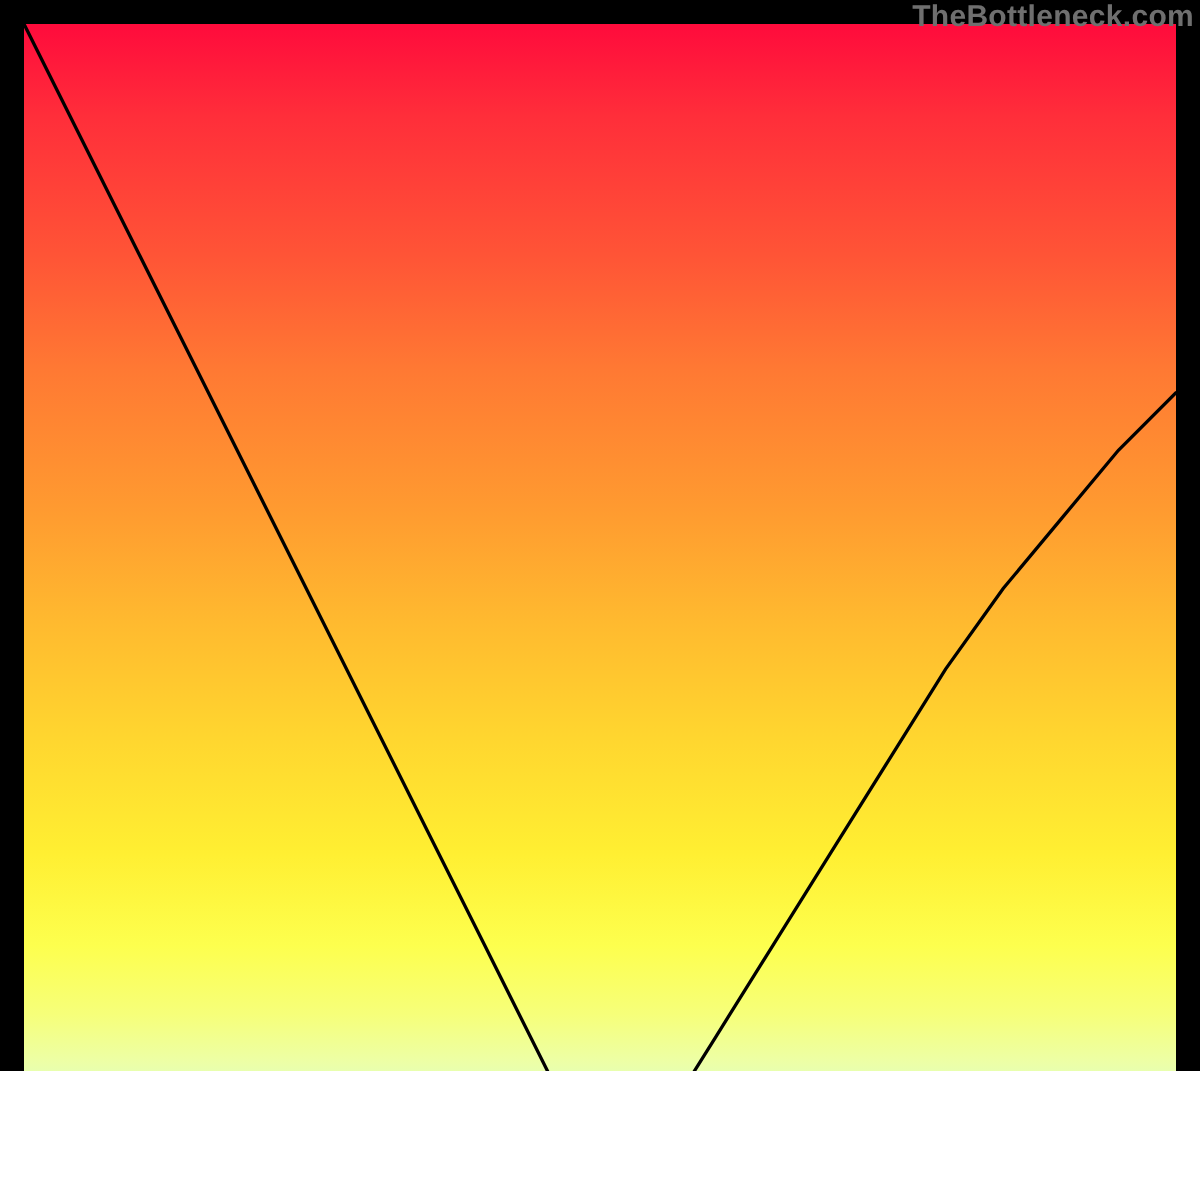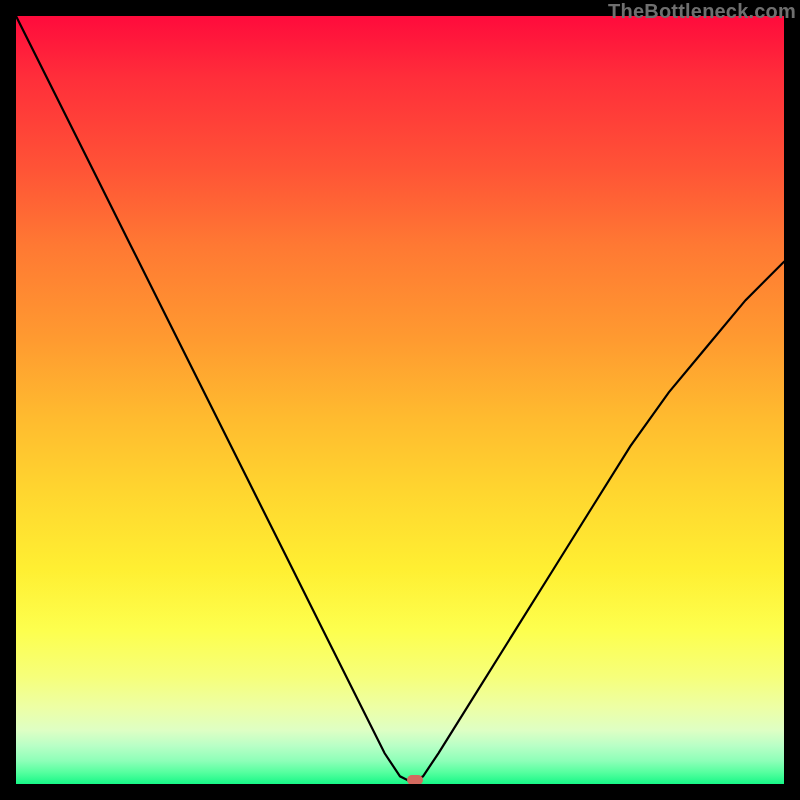--- a/index.html
+++ b/index.html
@@ -3,21 +3,21 @@
 <meta charset="utf-8">
 <style>
   body {
     margin: 0;
     padding: 0;
     background: #fff;
   }
   .chart-container {
     position: relative;
     width: 800px;
-    height: 800px;
+    height: 714px;
     background: #000;
   }
   .plot-area {
     position: absolute;
     left: 16px;
     top: 16px;
     width: 768px;
     height: 768px;
     overflow: hidden;
   }

